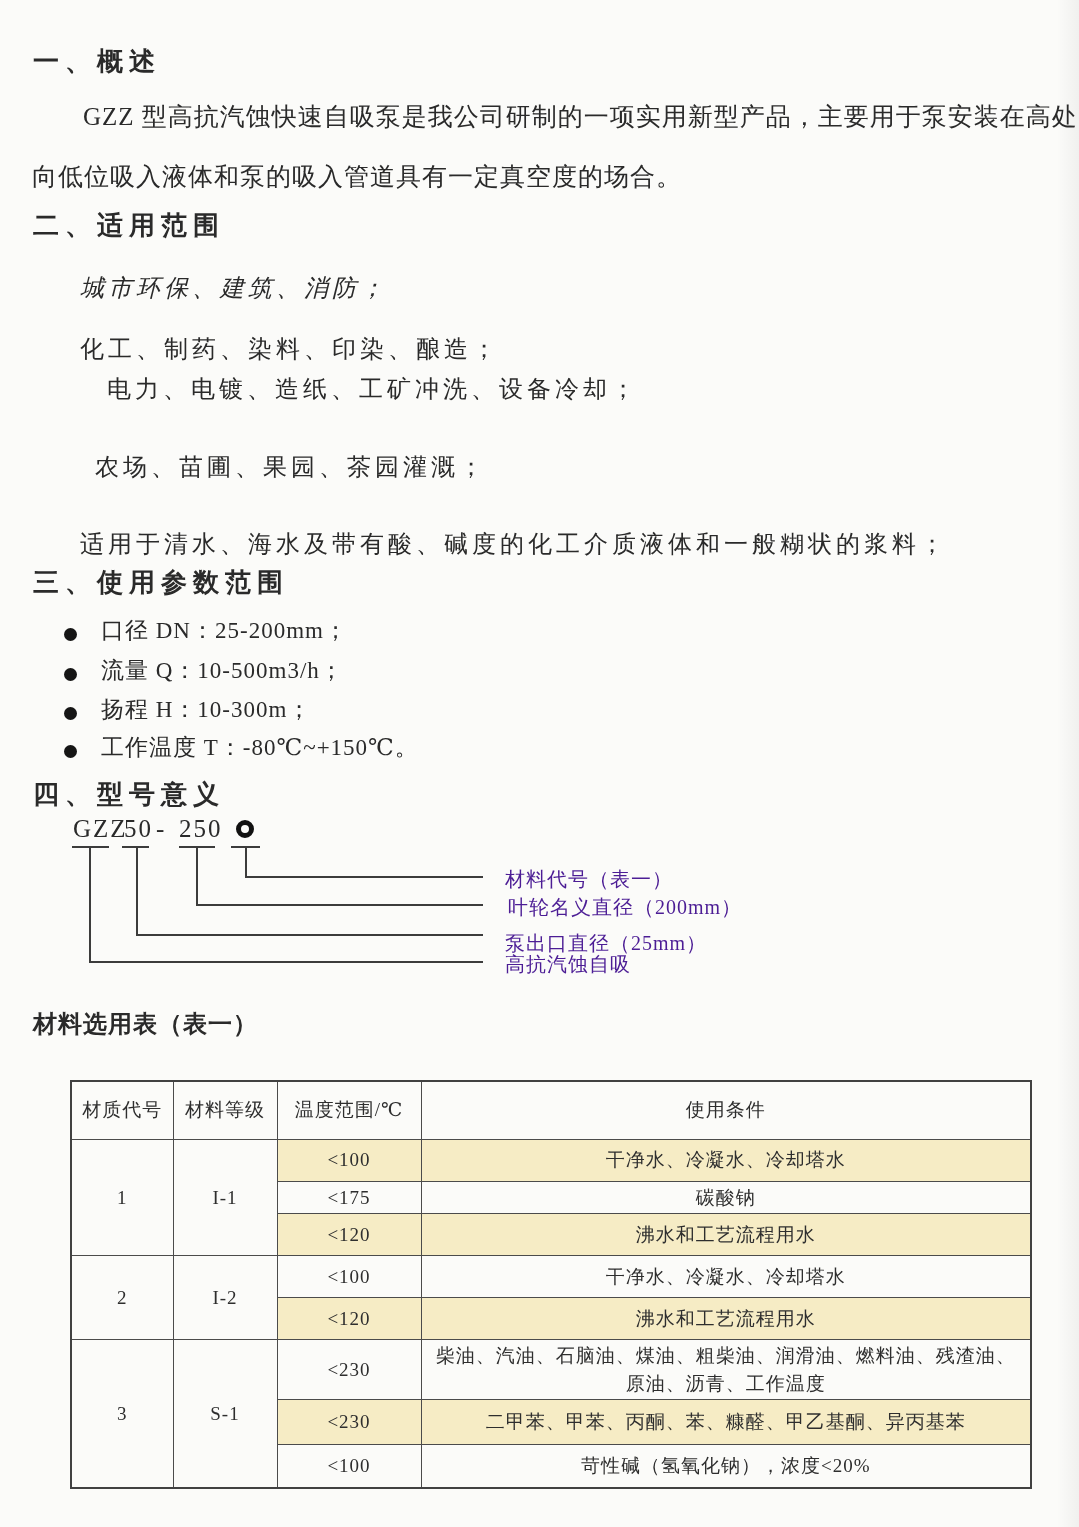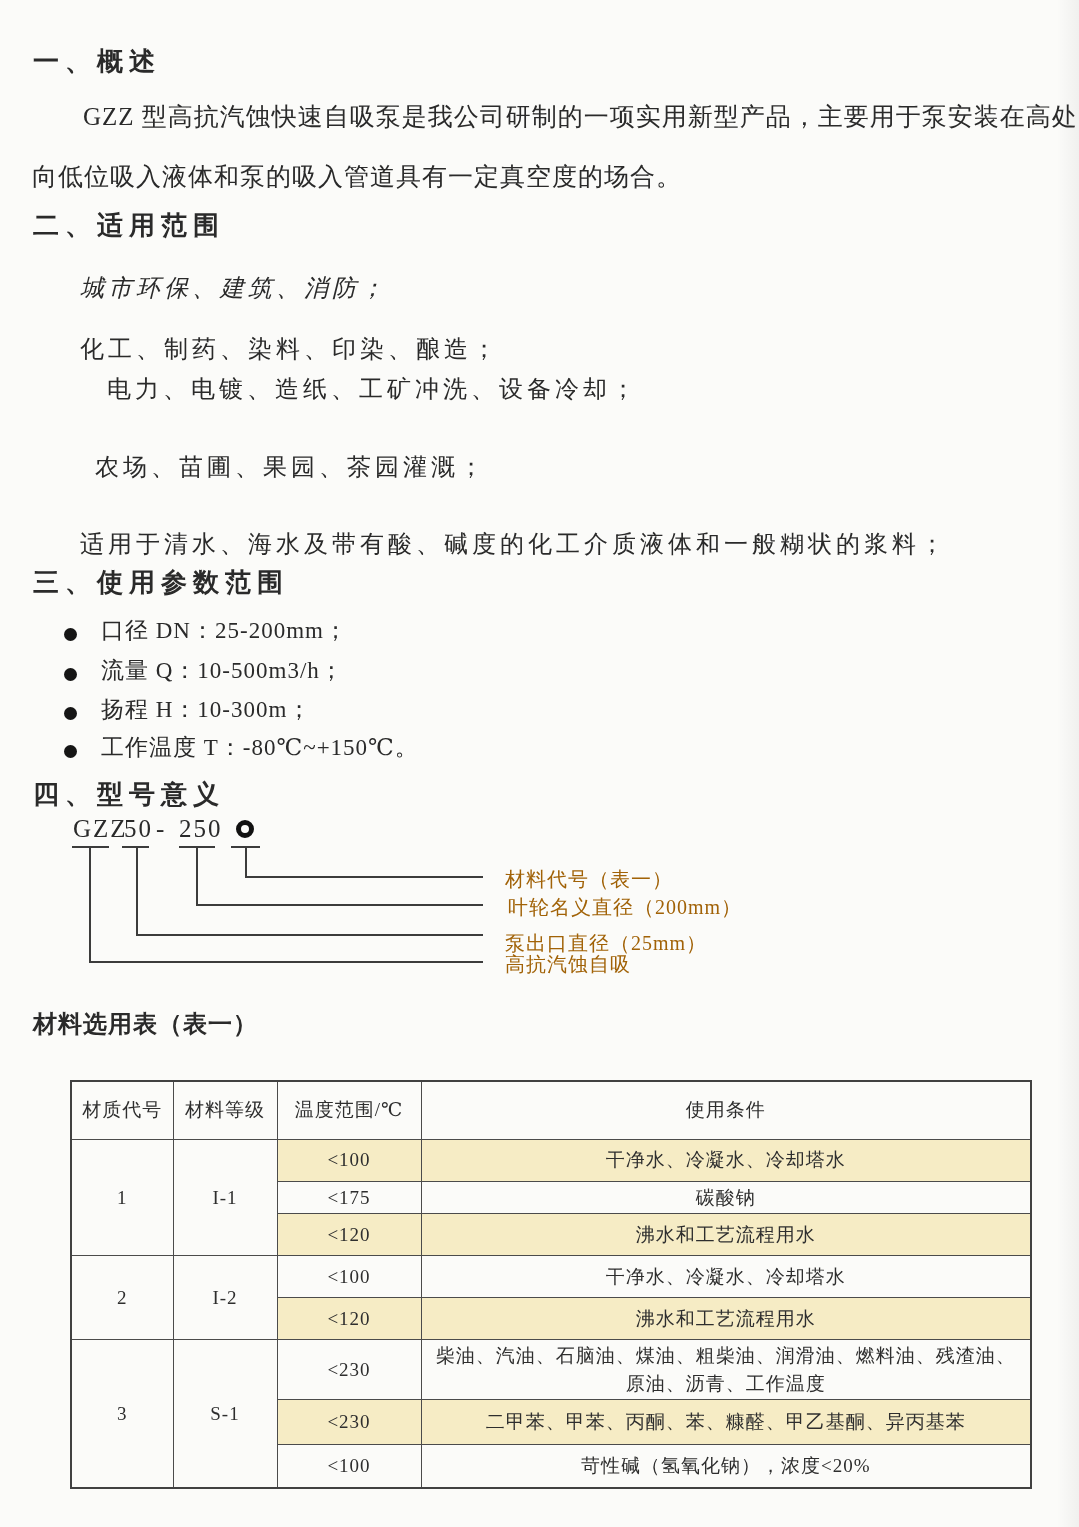--- a/index.html
+++ b/index.html
@@ -34,21 +34,21 @@
   .bullet-dot{
     width:13px;height:13px;border-radius:50%;
     background:#151515;margin-top:8px;flex:0 0 auto;
   }
   .bullet-text{font-size:23px;letter-spacing:1px;margin-left:24px;white-space:nowrap;}
   .model-text{font-size:25px;letter-spacing:2px;white-space:nowrap;}
   .ring{
     width:8px;height:8px;border:5px solid #111;border-radius:50%;
   }
   .dl{background:#3c3c3c;}  
-  .dlabel{font-size:20px;letter-spacing:1px;white-space:nowrap;color:#a16207;}
+  .dlabel{font-size:20px;letter-spacing:1px;white-space:nowrap;color:#4c1d95;}
   .tbl-title{font-size:24px;font-weight:bold;letter-spacing:1px;white-space:nowrap;}
   table.mat{
     border-collapse:collapse;
     table-layout:fixed;
     width:960px;
     font-size:19px;
     color:#2e2e2e;
   }
   table.mat td,table.mat th{
     border:1.5px solid #4b4b4b;

